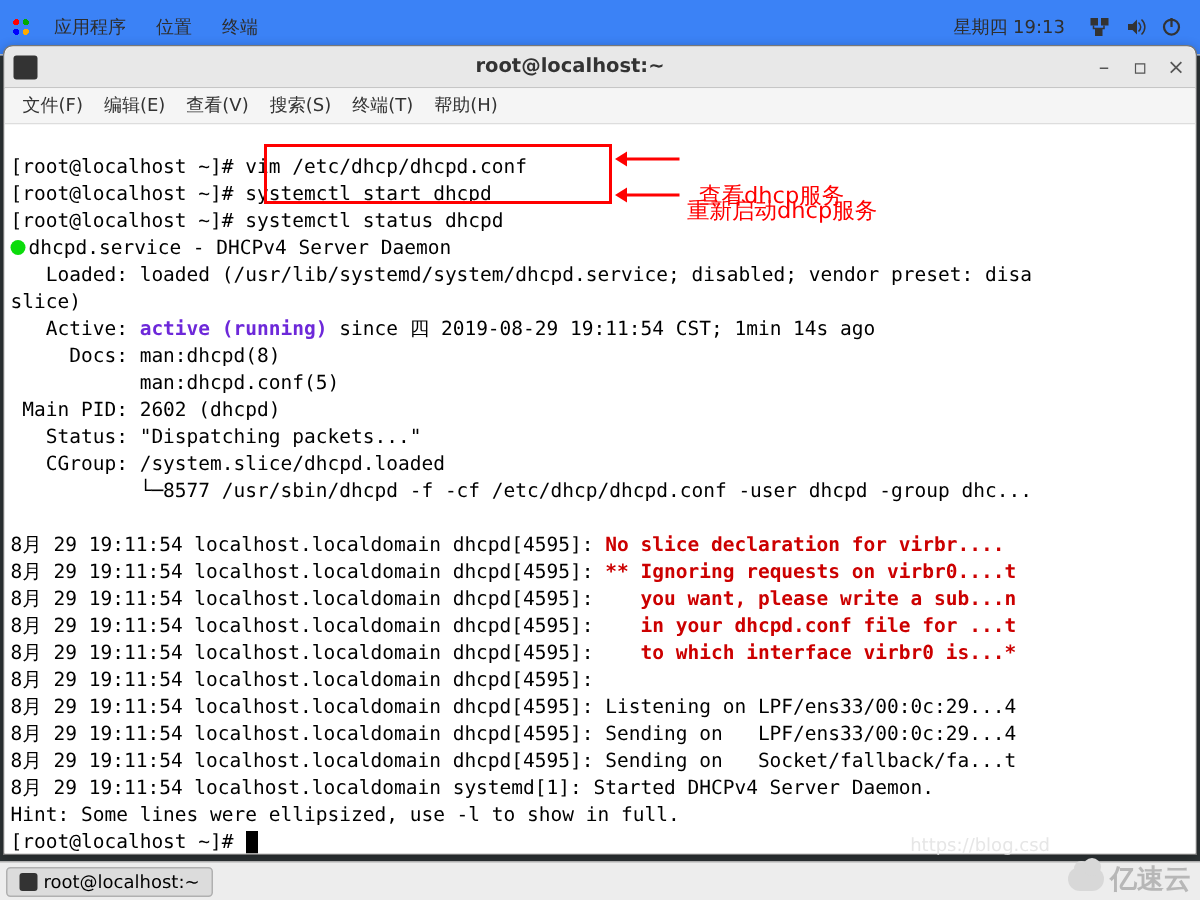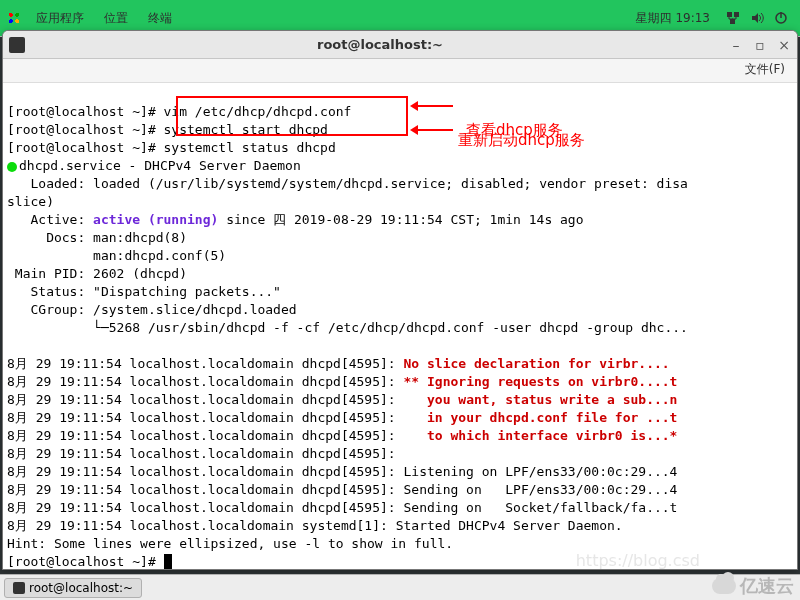--- a/index.html
+++ b/index.html
@@ -6,21 +6,21 @@
     body {
       font-family: "DejaVu Sans", sans-serif;
       font-size: 12px;
       background: #2e3436;
       width: 800px;
       height: 600px;
       overflow: hidden;
     }
     
     .top-panel {
-      background: #22c55e;
+      background: #3b82f6;
       height: 37px;
       display: flex;
       align-items: center;
       padding: 0 6px;
       border-bottom: 1px solid #c0c0c0;
       color: #2e2e2e;
     }
     .top-panel .apps-icon {
       width: 16px; height: 16px;
       background: radial-gradient(circle at 30% 30%, #f00 2px, transparent 2px),
@@ -66,24 +66,23 @@
     }
     .title-text { flex: 1; text-align: center; color: #333; font-size: 13px; font-weight: bold; }
     .win-buttons { display: flex; gap: 10px; }
     .win-btn { width: 14px; height: 14px; display:flex; align-items:center; justify-content:center; font-size: 14px; color:#555; cursor:pointer; }
 
     .menubar {
       height: 24px;
       background: #f5f5f5;
       border-bottom: 1px solid #ddd;
       display: flex;
-      align-items: flex-end;
+      align-items: center;
       padding: 0 6px;
       gap: 2px;
-      flex-direction: column;
     }
     .menubar .mi { padding: 2px 6px; cursor: pointer; color: #333; }
 
     .term-body {
       flex: 1;
       background: #ffffff;
       color: #000;
       font-family: "DejaVu Sans Mono", "Courier New", monospace;
       font-size: 13px;
       line-height: 18px;
@@ -179,21 +178,21 @@
       border-radius: 10px;
       background: #d8d8d8;
       position: relative;
     }
     .wm-cloud::before { content:""; position:absolute; width:10px; height:10px; background:#d8d8d8; border-radius:50%; top:-4px; left:4px; }
     .wm-cloud::after  { content:""; position:absolute; width:12px; height:12px; background:#d8d8d8; border-radius:50%; top:-6px; left:10px; }
     .urlwm {
       position: absolute;
       right: 100px; bottom: 30px;
       color: #e6e6e6;
-      font-size: 16px;
+      font-size: 12px;
       pointer-events: none;
     }
   </style>
 </head>
 <body>
 
 <div class="top-panel">
   <span class="apps-icon"></span>
   <span class="menu-item">应用程序</span>
   <span class="menu-item">位置</span>
@@ -248,25 +247,25 @@
 <span>[root@localhost ~]# systemctl status dhcpd</span>
 <span class="dot-green"></span><span>dhcpd.service - DHCPv4 Server Daemon</span>
 <span>   Loaded: loaded (/usr/lib/systemd/system/dhcpd.service; disabled; vendor preset: disa</span>
 <span>slice)</span>
 <span>   Active: </span><span class="green">active (running)</span><span> since 四 2019-08-29 19:11:54 CST; 1min 14s ago</span>
 <span>     Docs: man:dhcpd(8)</span>
 <span>           man:dhcpd.conf(5)</span>
 <span> Main PID: 2602 (dhcpd)</span>
 <span>   Status: "Dispatching packets..."</span>
 <span>   CGroup: /system.slice/dhcpd.loaded</span>
-<span>           └─5268 /usr/sbin/dhcpd -f -cf /etc/dhcp/dhcpd.conf -user dhcpd -group dhc...</span>
+<span>           └─8577 /usr/sbin/dhcpd -f -cf /etc/dhcp/dhcpd.conf -user dhcpd -group dhc...</span>
 <span></span>
 <span>8月 29 19:11:54 localhost.localdomain dhcpd[4595]: </span><span class="redbold">No slice declaration for virbr....</span>
 <span>8月 29 19:11:54 localhost.localdomain dhcpd[4595]: </span><span class="redbold">** Ignoring requests on virbr0....t</span>
-<span>8月 29 19:11:54 localhost.localdomain dhcpd[4595]: </span><span class="redbold">   you want, status write a sub...n</span>
+<span>8月 29 19:11:54 localhost.localdomain dhcpd[4595]: </span><span class="redbold">   you want, please write a sub...n</span>
 <span>8月 29 19:11:54 localhost.localdomain dhcpd[4595]: </span><span class="redbold">   in your dhcpd.conf file for ...t</span>
 <span>8月 29 19:11:54 localhost.localdomain dhcpd[4595]: </span><span class="redbold">   to which interface virbr0 is...*</span>
 <span>8月 29 19:11:54 localhost.localdomain dhcpd[4595]: </span>
 <span>8月 29 19:11:54 localhost.localdomain dhcpd[4595]: Listening on LPF/ens33/00:0c:29...4</span>
 <span>8月 29 19:11:54 localhost.localdomain dhcpd[4595]: Sending on   LPF/ens33/00:0c:29...4</span>
 <span>8月 29 19:11:54 localhost.localdomain dhcpd[4595]: Sending on   Socket/fallback/fa...t</span>
 <span>8月 29 19:11:54 localhost.localdomain systemd[1]: Started DHCPv4 Server Daemon.</span>
 <span>Hint: Some lines were ellipsized, use -l to show in full.</span>
 <span>[root@localhost ~]# </span><span class="cursor-block"></span>
 

